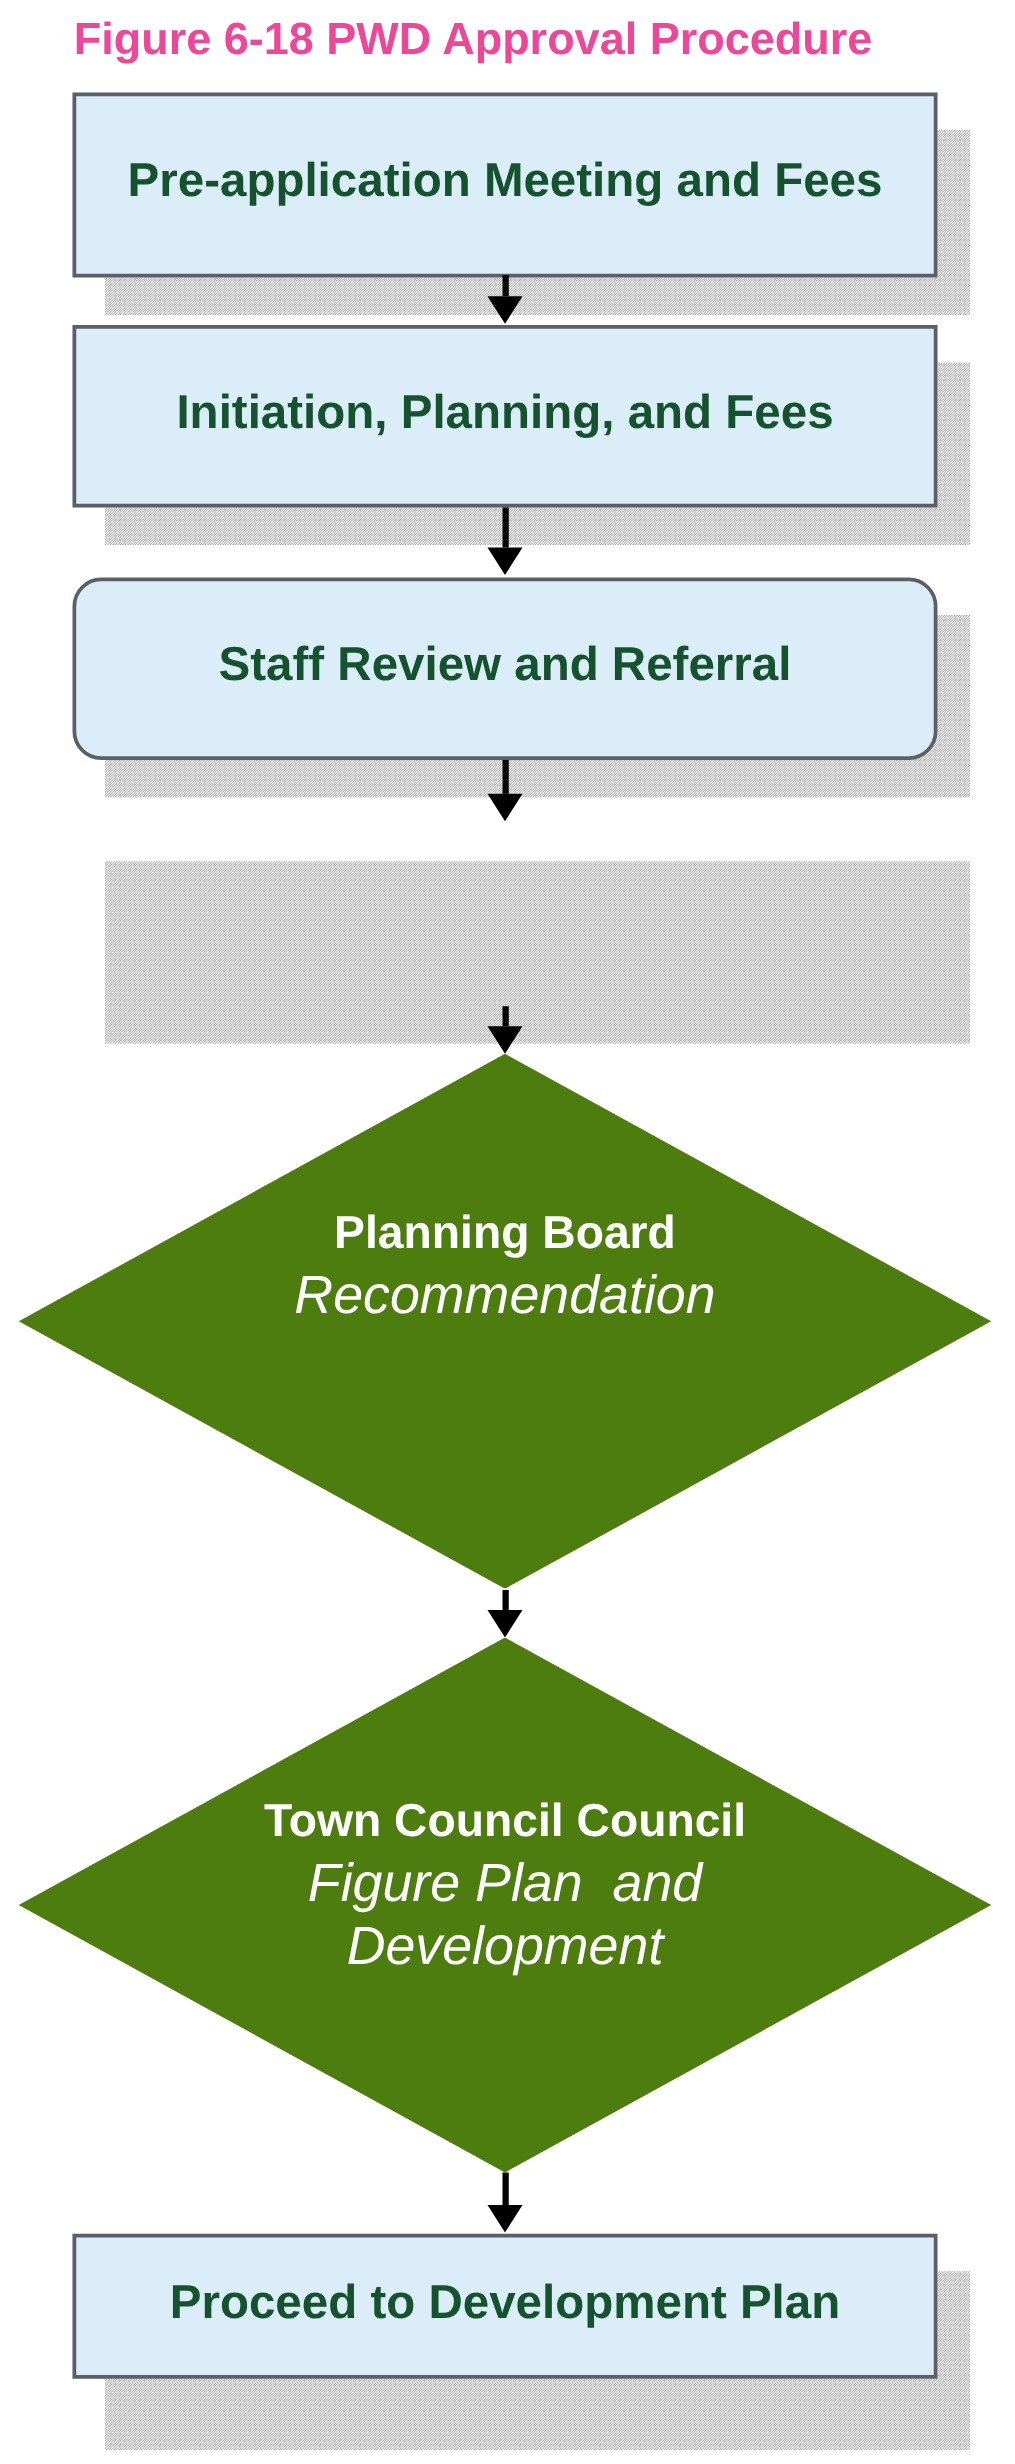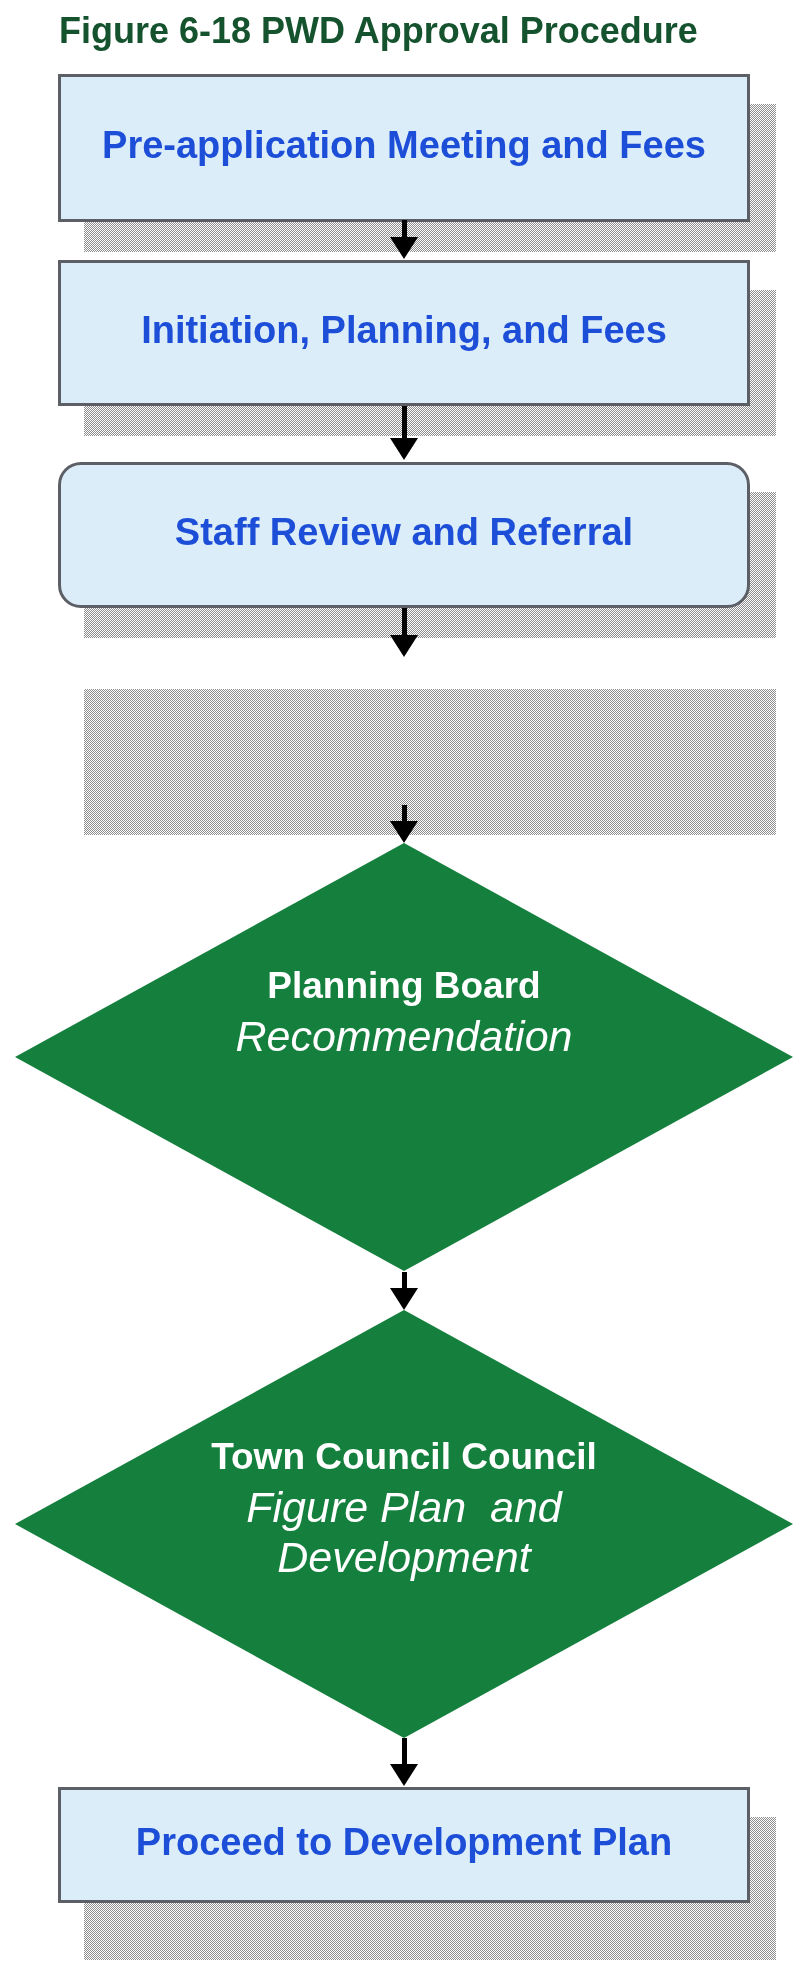--- a/index.html
+++ b/index.html
@@ -10,39 +10,39 @@
     background: #ffffff;
     overflow: hidden;
     font-family: "Liberation Sans", sans-serif;
   }
   .figure-title {
     position: absolute;
     left: 59px;
     top: 10px;
     font-size: 36px;
     font-weight: bold;
-    color: #14532d;
+    color: #ec4899;
     white-space: nowrap;
   }
   .pbox {
     position: absolute;
     left: 58px;
     width: 692px;
     box-sizing: border-box;
     background: #DCEDFA;
     border: 3px solid #5C6066;
     display: flex;
     align-items: center;
     justify-content: center;
     z-index: 2;
   }
   .pbox .label {
     font-size: 38px;
     font-weight: bold;
-    color: #1d4ed8;
+    color: #14532d;
     transform: translateY(-3px);
   }
   .shadow {
     position: absolute;
     width: 692px;
     box-sizing: border-box;
     z-index: 0;
     background-color: #ffffff;
     background-image:
       linear-gradient(45deg, #8d8d8d 25%, transparent 25%, transparent 75%, #8d8d8d 75%, #8d8d8d),
@@ -64,21 +64,21 @@
     width: 0; height: 0;
     border-left: 14px solid transparent;
     border-right: 14px solid transparent;
     border-top: 22px solid #000000;
   }
   .diamond {
     position: absolute;
     left: 15px;
     width: 778px;
     height: 428px;
-    background: #15803d;
+    background: #4d7c0f;
     -webkit-clip-path: polygon(50% 0%, 100% 50%, 50% 100%, 0% 50%);
     clip-path: polygon(50% 0%, 100% 50%, 50% 100%, 0% 50%);
     box-sizing: border-box;
     text-align: center;
     color: #ffffff;
     z-index: 2;
   }
   .diamond .dline { line-height: 50px; font-size: 43px; }
   .diamond .dtitle { font-weight: bold; font-size: 37px; }
   .diamond .dsub { font-style: italic; font-weight: normal; white-space: pre-wrap; }

